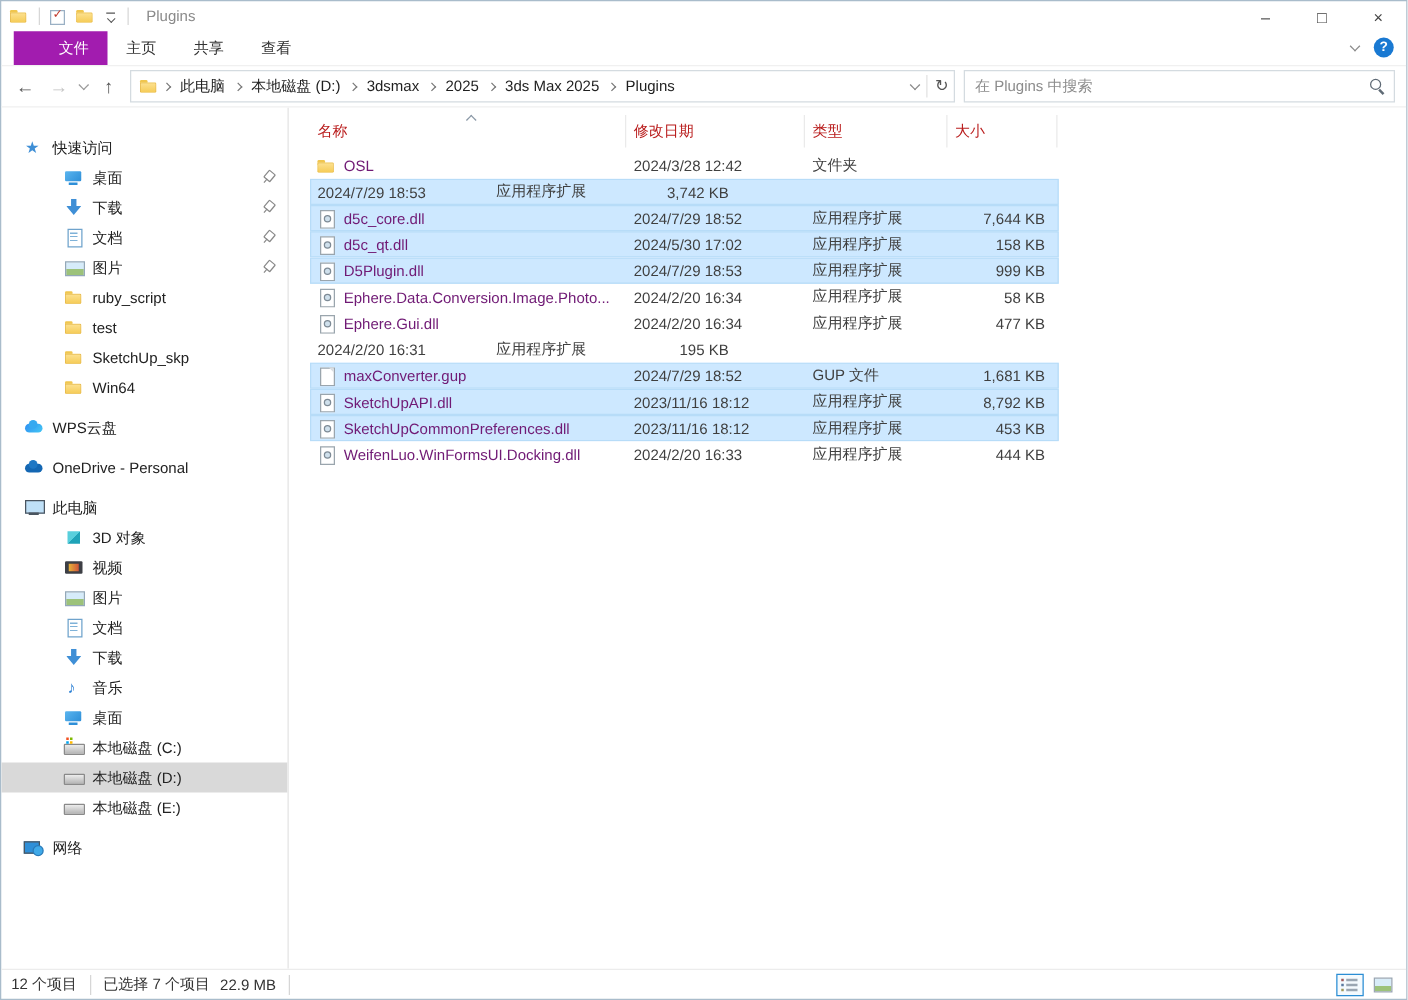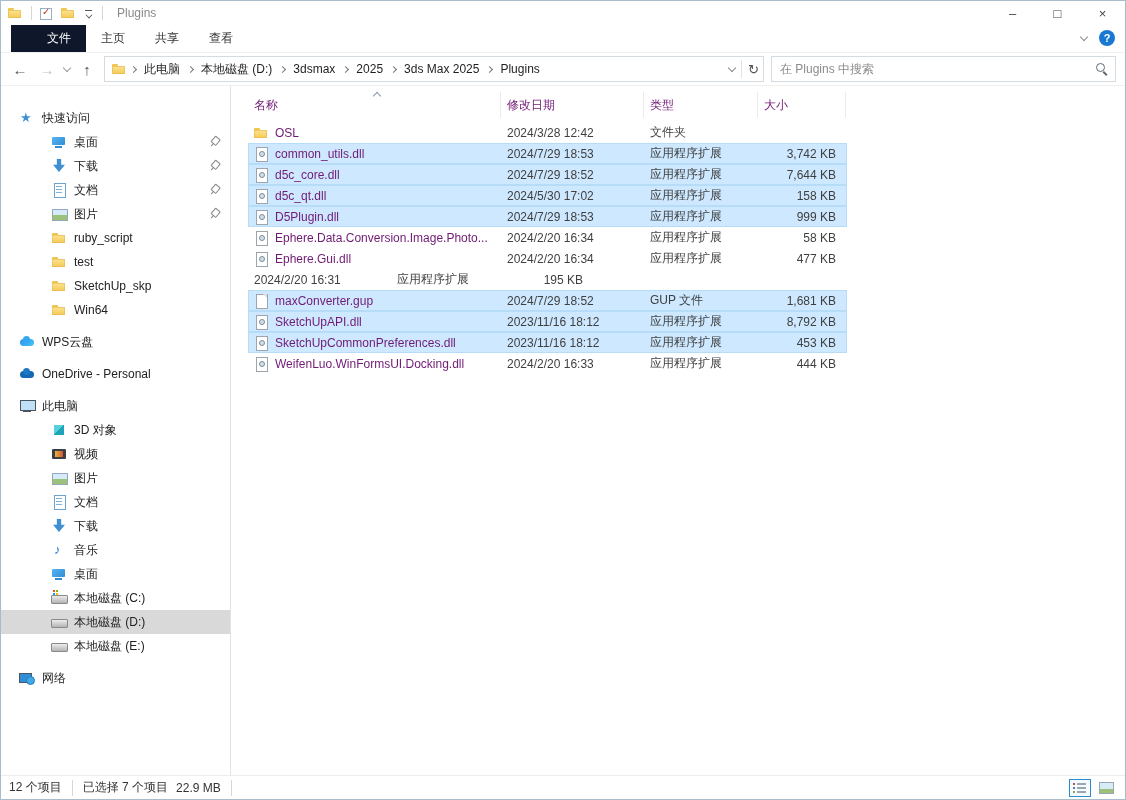--- a/index.html
+++ b/index.html
@@ -15,21 +15,21 @@
   .qat { display:flex; align-items:center; gap:8px; }
   .tb-sep { width:1px; height:14px; background:#d7d7d7; }
   .tb-title { color:#8a8a8a; font-size:12px; margin-left:6px; }
   .win-controls { margin-left:auto; display:flex; height:24px; }
   .win-btn { width:45px; display:flex; align-items:center; justify-content:center;
              color:#444; font-size:13px; cursor:default; }
   
   .ribbonrow { height:28px; display:flex; align-items:flex-end; padding-left:10px;
                border-bottom:1px solid #f0f0f0; flex:0 0 auto; position:relative; }
   .tab { padding:5px 15px; font-size:12px; color:#333; }
-  .tab.active { background:#0f172a; color:#fff;padding-left:36px; }
+  .tab.active { background:#a21caf; color:#fff;padding-left:36px; }
   .ribbon-right { position:absolute; right:10px; top:5px; display:flex; align-items:center; gap:12px; }
   .help-circle { width:16px; height:16px; border-radius:50%; background:#1979d2; color:#fff;
                  font-size:11px; font-weight:bold; display:flex; align-items:center; justify-content:center; }
   
   .addressrow { height:33px; display:flex; align-items:center; padding:0 9px; gap:7px;
                 border-bottom:1px solid #f0f0f0; flex:0 0 auto; }
   .nav-btn { font-size:15px; color:#555; width:20px; text-align:center; }
   .nav-btn.disabled { color:#c3c3c3; }
   .chev { display:inline-block; width:6px; height:6px; border-right:1px solid #8a8a8a;
           border-bottom:1px solid #8a8a8a; transform:rotate(45deg); margin-top:-3px; }
@@ -57,21 +57,21 @@
              padding-top:20px; overflow:hidden; }
   .side-item { height:24px; display:flex; align-items:center; gap:7px; padding-left:18px;
                position:relative; white-space:nowrap; }
   .side-item.lvl1 { padding-left:50px; }
   .side-item.gap { margin-top:8px; }
   .side-item.sel { background:#d9d9d9; }
   .side-item .pinwrap { position:absolute; right:10px; top:6px; }
   
   .content { flex:1; display:flex; flex-direction:column; overflow:hidden; }
   .colheaders { display:flex; margin:6px 0 4px 17px; height:26px; align-items:center;
-                color:#701a75; }
+                color:#b91c1c; }
   .colh { padding-left:6px; height:100%; display:flex; align-items:flex-end; padding-bottom:4px;
           border-right:1px solid #eaeaea; position:relative; }
   .colh.name { width:253px; }
   .colh.date { width:143px; }
   .colh.type { width:114px;text-align:center; }
   .colh.size { width:88px; justify-content:flex-start; }
   .sort-caret { position:absolute; left:50%; top:1px; width:6px; height:6px;
                 border-left:1px solid #8a98a6; border-top:1px solid #8a98a6;
                 transform:rotate(45deg); }
   .rows { margin-left:17px; width:599px; }
@@ -358,24 +358,20 @@
           <div class="row">
             <span class="cell-name">
               <span class="ic ic-folder"></span>
               <span>OSL</span>
             </span>
             <span class="cell-date">2024/3/28 12:42</span>
             <span class="cell-type">文件夹</span>
             <span class="cell-size"></span>
           </div>
           <div class="row sel">
-            <span class="cell-name">
-              <span class="ic ic-dll"></span>
-              <span>common_utils.dll</span>
-            </span>
             <span class="cell-date">2024/7/29 18:53</span>
             <span class="cell-type">应用程序扩展</span>
             <span class="cell-size">3,742 KB</span>
           </div>
           <div class="row sel">
             <span class="cell-name">
               <span class="ic ic-dll"></span>
               <span>d5c_core.dll</span>
             </span>
             <span class="cell-date">2024/7/29 18:52</span>

